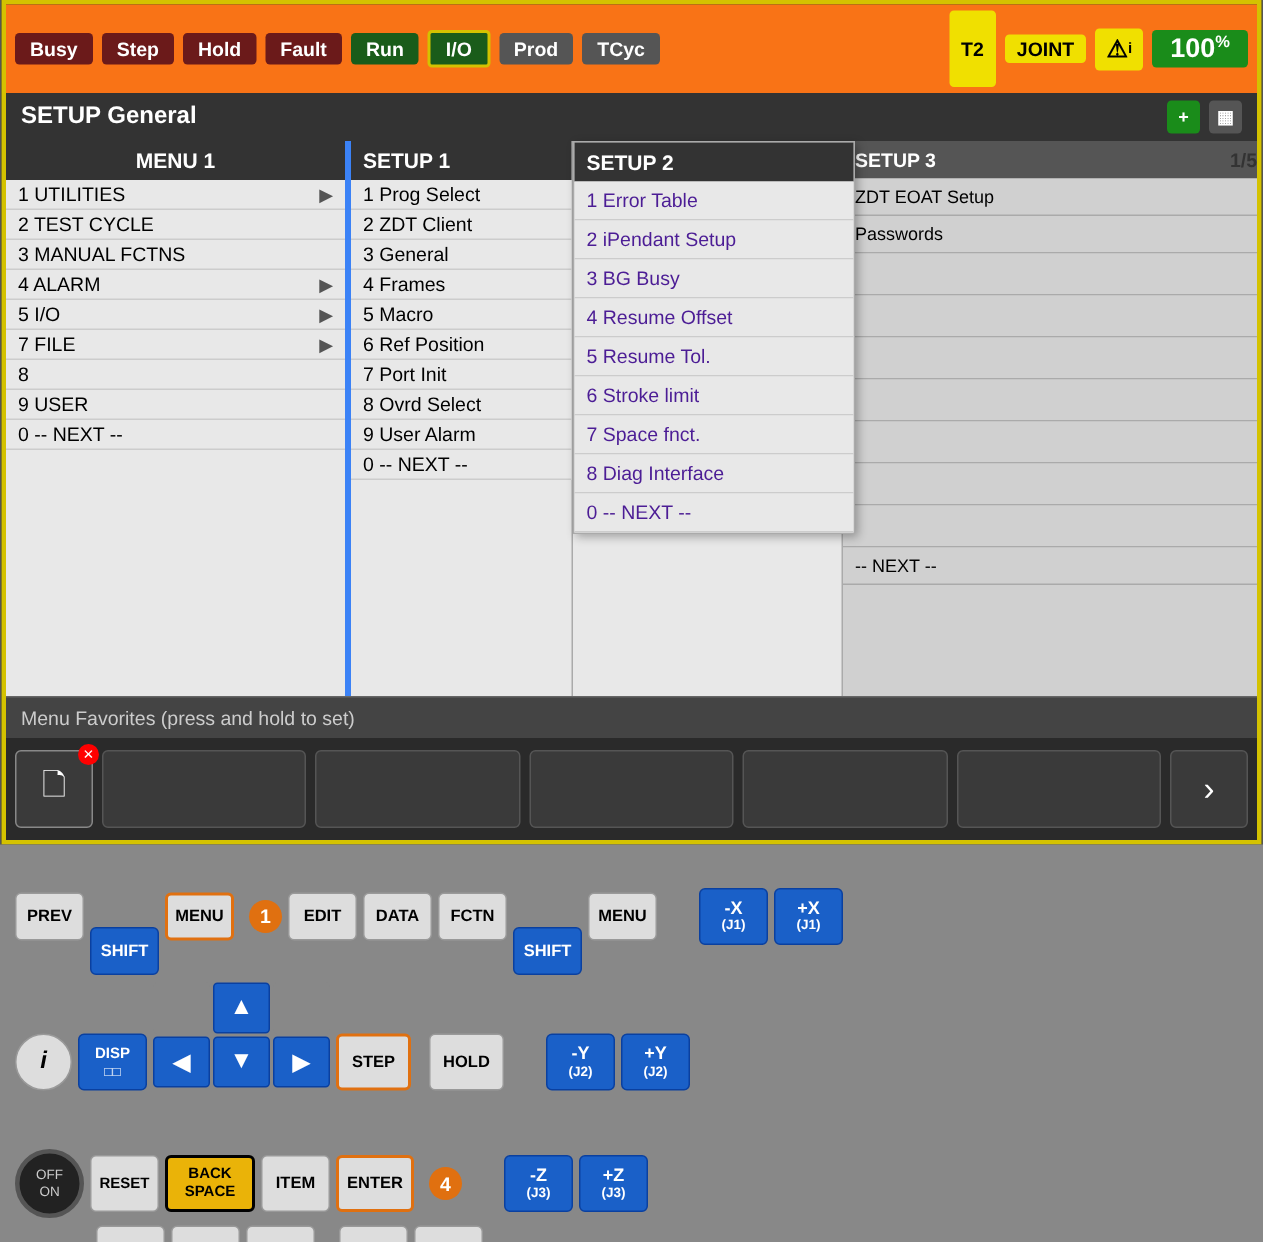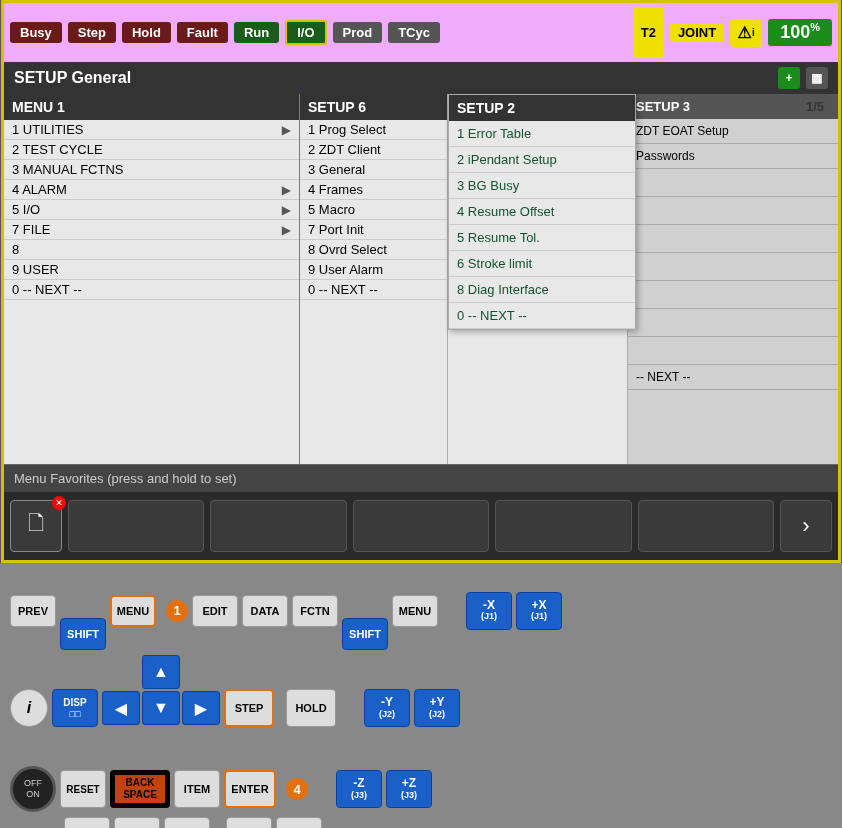--- a/index.html
+++ b/index.html
@@ -10,21 +10,21 @@
       border: 3px solid #d4c200;
       width: 840px;
       margin: 0 auto;
       background: #222;
     }
 
     
     .status-bar {
       display: flex;
       align-items: center;
-      background: #f0abfc;
+      background: #f97316;
       padding: 4px 6px;
       gap: 6px;
     }
     .status-btn {
       padding: 3px 10px;
       font-size: 13px;
       font-weight: bold;
       border: none;
       border-radius: 3px;
       color: #fff;
@@ -113,22 +113,23 @@
     .col-header {
       background: #333;
       color: #fff;
       font-weight: bold;
       font-size: 14px;
       padding: 5px 8px;
     }
 
     
     .menu-col1 {
-      width: 296px;
-      border-right: 1px solid #3b82f6;
+      width: 230px;
+      border-right: 4px solid #3b82f6;
+      text-align: center;
     }
     .menu-col2 {
       width: 148px;
       border-right: 1px solid #aaa;
     }
     .menu-col3 {
       width: 180px;
       border-right: 1px solid #aaa;
       position: relative;
     }
@@ -178,37 +179,37 @@
     .submenu-header {
       background: #333;
       color: #fff;
       font-weight: bold;
       font-size: 14px;
       padding: 5px 8px;
     }
     .submenu-item {
       padding: 5px 8px;
       font-size: 13px;
-      color: #14532d;
+      color: #4c1d95;
       border-bottom: 1px solid #ccc;
       cursor: pointer;
       background: #e8e8e8;
     }
     .submenu-item.selected {
       background: #2060c0;
       color: #fff;
       display: flex;
       align-items: center;
       justify-content: space-between;
     }
 
     
     .page-num {
       position: absolute;
-      right: 14px;
+      right: 0;
       top: 5px;
       font-size: 13px;
       color: #333;
       font-weight: bold;
     }
 
     
     .favorites-bar {
       background: #444;
       color: #ccc;
@@ -382,22 +383,22 @@
       border-radius: 4px;
       font-size: 10px;
       font-weight: bold;
       color: #000;
       min-width: 46px;
       height: 38px;
       display: flex; align-items: center; justify-content: center;
       cursor: pointer;
     }
     .backspace-key {
-      background: #c2410c;
-      border: 5px solid #000000;
+      background: #eab308;
+      border: 2px solid #000000;
       border-radius: 4px;
       font-size: 10px;
       font-weight: bold;
       color: #000;
       min-width: 60px;
       height: 38px;
       display: flex; flex-direction: column; align-items: center; justify-content: center;
       cursor: pointer;
       line-height: 1.2;
     }
@@ -544,35 +545,38 @@
       </div>
       <div class="menu-item">
         <span>9 <span>USER</span></span>
       </div>
       <div class="menu-item">
         <span>0 <span>-- NEXT --</span></span>
       </div>
     </div>
 
     <div class="menu-col2">
-      <div class="col-header">SETUP  6</div>
+      <div class="col-header">SETUP  1</div>
       <div class="menu-item">
         <span>1 <span>Prog Select</span></span>
       </div>
       <div class="menu-item">
         <span>2 <span>ZDT Client</span></span>
       </div>
       <div class="menu-item">
         <span>3 <span>General</span></span>
       </div>
       <div class="menu-item">
         <span>4 <span>Frames</span></span>
       </div>
       <div class="menu-item">
         <span>5 <span>Macro</span></span>
+      </div>
+      <div class="menu-item">
+        <span>6 <span>Ref Position</span></span>
       </div>
       <div class="menu-item">
         <span>7 <span>Port Init</span></span>
       </div>
       <div class="menu-item">
         <span>8 <span>Ovrd Select</span></span>
       </div>
       <div class="menu-item">
         <span>9 <span>User Alarm</span></span>
       </div>
@@ -596,20 +600,21 @@
       <div class="menu-item" style="background:#d0d0d0; font-size: 12px;">0-- NEXT --</div>
 
       <div class="submenu-overlay">
         <div class="submenu-header">SETUP  2</div>
         <div class="submenu-item">1 <span>Error Table</span></div>
         <div class="submenu-item">2 <span>iPendant Setup</span></div>
         <div class="submenu-item">3 <span>BG Busy</span></div>
         <div class="submenu-item">4 <span>Resume Offset</span></div>
         <div class="submenu-item">5 <span>Resume Tol.</span></div>
         <div class="submenu-item">6 <span>Stroke limit</span></div>
+        <div class="submenu-item">7 <span>Space fnct.</span></div>
         <div class="submenu-item">8 <span>Diag Interface</span></div>
         <div class="submenu-item">0 <span>-- NEXT --</span></div>
       </div>
     </div>
 
     <div class="menu-col4">
       <div class="col-header" style="background:#555;color:#fff;font-size:13px;">SETUP 3</div>
       <div style="padding: 5px 8px; font-size: 12px; border-bottom: 1px solid #aaa; background: #d0d0d0; color: #000;">ZDT EOAT Setup</div>
       <div style="padding: 5px 8px; font-size: 12px; border-bottom: 1px solid #aaa; background: #d0d0d0; color: #000;">Passwords</div>
       <div style="padding: 5px 8px; font-size: 12px; border-bottom: 1px solid #aaa; background: #d0d0d0; color: #000; height:28px;"></div>

